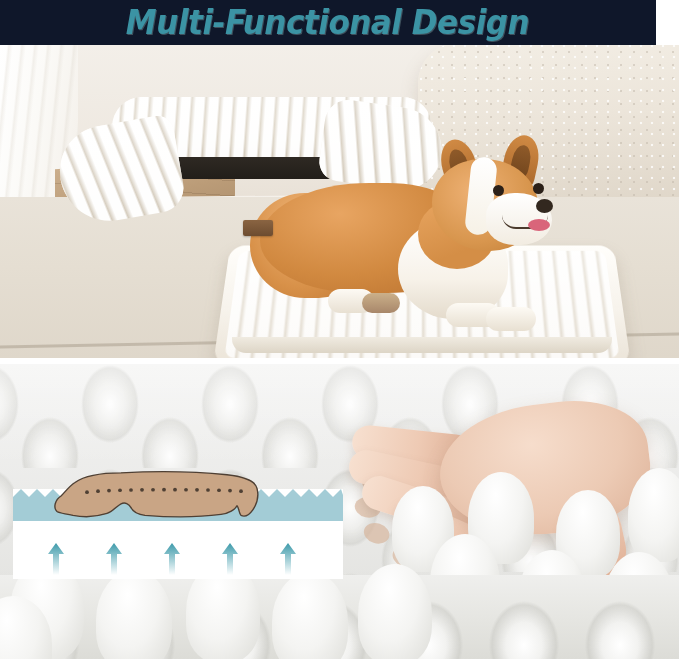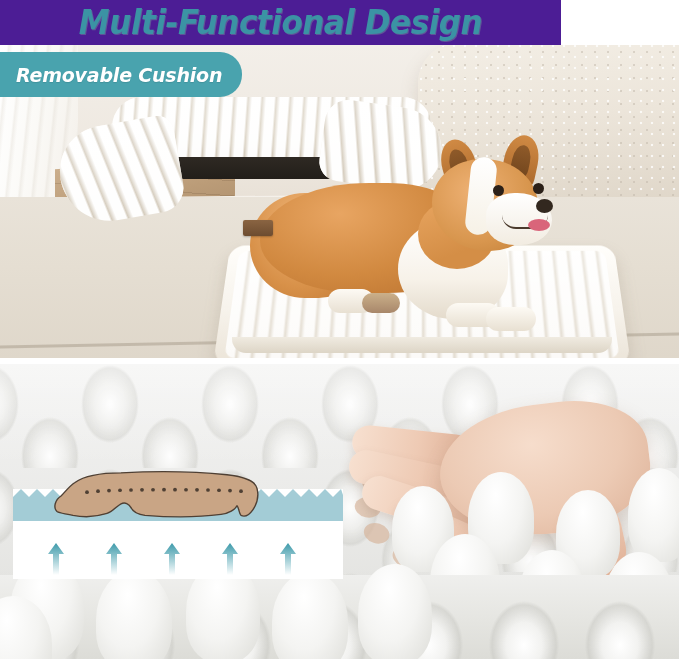--- a/index.html
+++ b/index.html
@@ -6,23 +6,23 @@
   html, body {
     width:679px; height:659px;
     background:#ffffff;
     font-family:"Liberation Sans", sans-serif;
     overflow:hidden;
   }
   .page { position:relative; width:679px; height:659px; background:#fff; }
 
   
   .title-bar{
-    position:absolute; left:0; top:0; width:561px; height:45px;
+    position:absolute; left:0; top:0; width:656px; height:45px;
     display:flex; align-items:center; justify-content:center;
-    background:#4c1d95;
+    background:#0f172a;
   }
   .title-text{
     font-family:"DejaVu Sans", sans-serif;
     font-weight:bold; font-style:italic;
     font-size:33px; letter-spacing:-0.5px;
     color:#3b93a4;
     text-shadow:1px 1px 0 rgba(120,150,155,0.45);
     transform:scaleX(0.94);
   }
 
@@ -393,23 +393,20 @@
       <div class="d-blaze"></div>
       <div class="d-muzzle"></div>
       <div class="d-mouth"></div>
       <div class="d-tongue"></div>
       <div class="d-nose"></div>
       <div class="d-eye d-eye-l"></div>
       <div class="d-eye d-eye-r"></div>
     </div>
   </div>
 
-  <div class="badge badge-1">
-    <span>Removable Cushion</span>
-  </div>
 
   <div class="panel-bottom">
     <div class="foam-bg"></div>
 
     <div class="hand" style="left:382px; top:40px;">
       <div class="finger f1">
           <div class="nail"></div>
         </div>
       <div class="finger f2">
           <div class="nail"></div>

